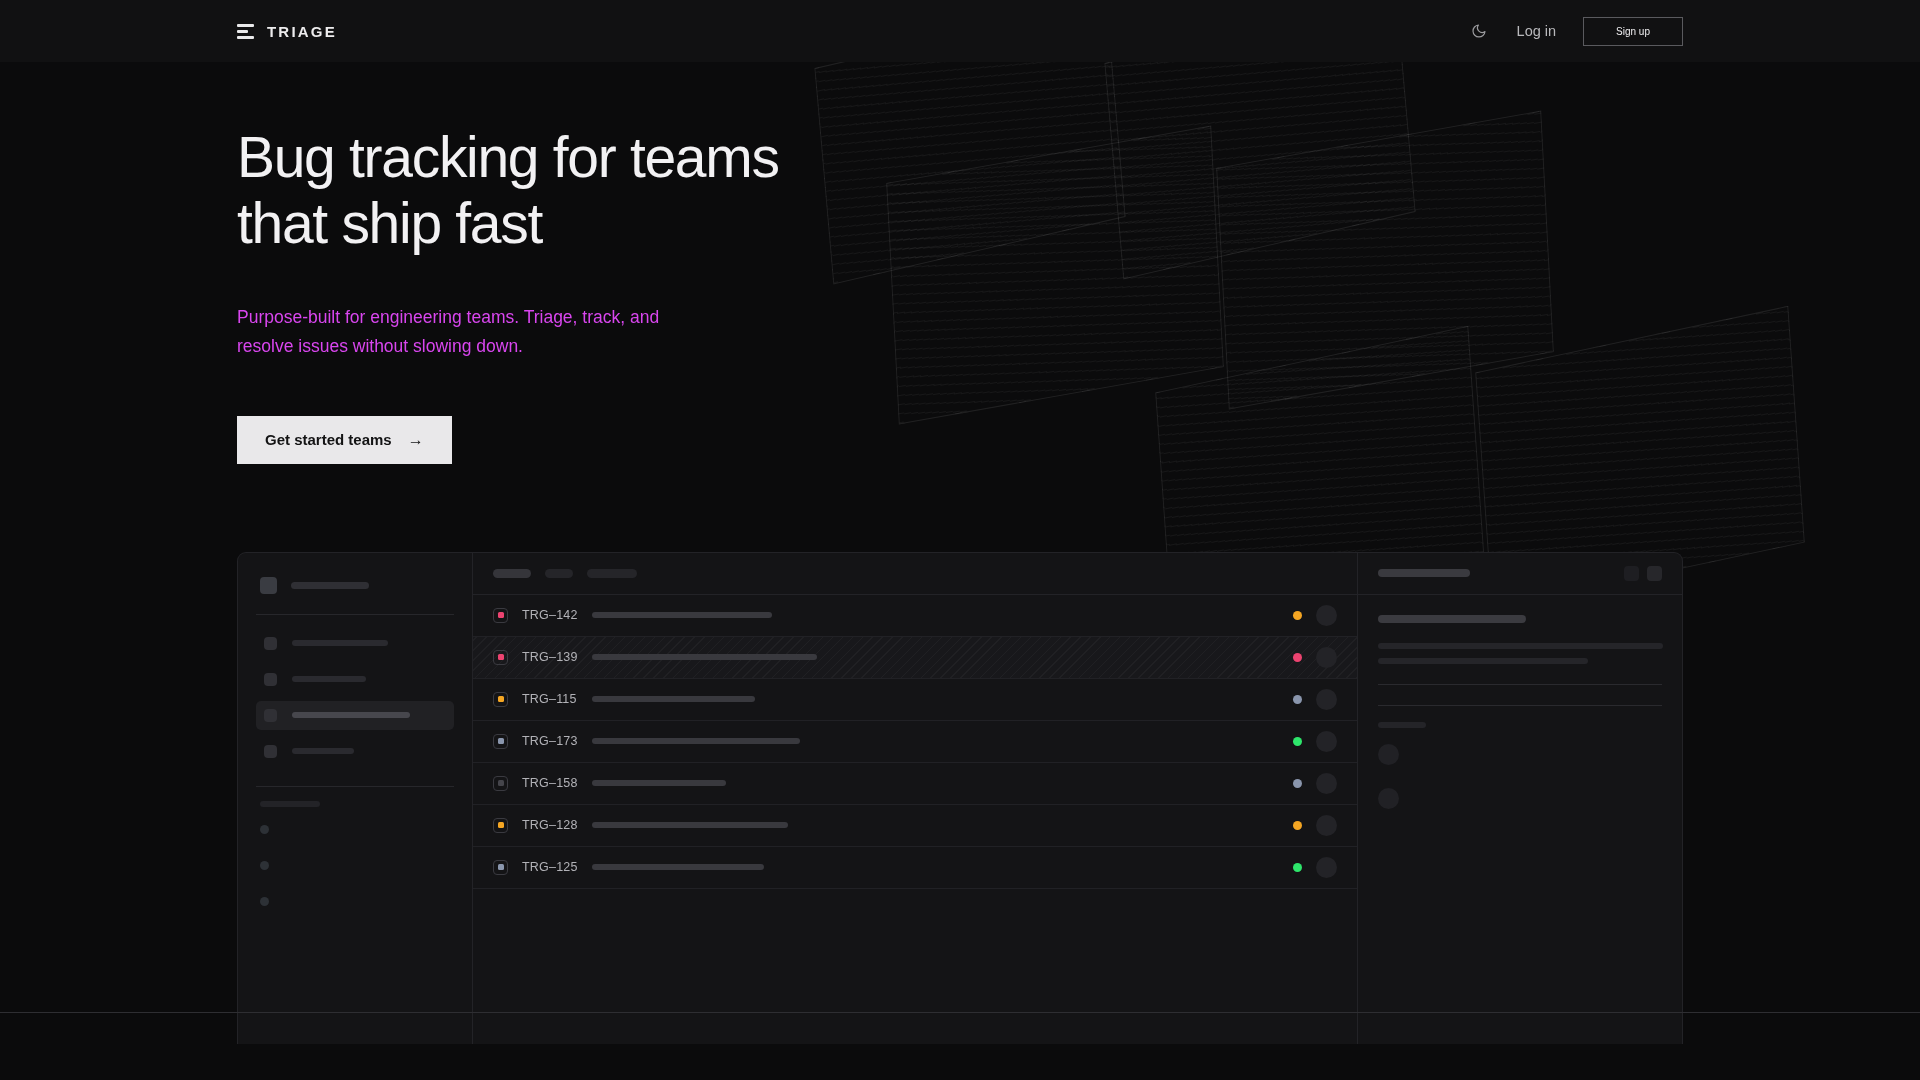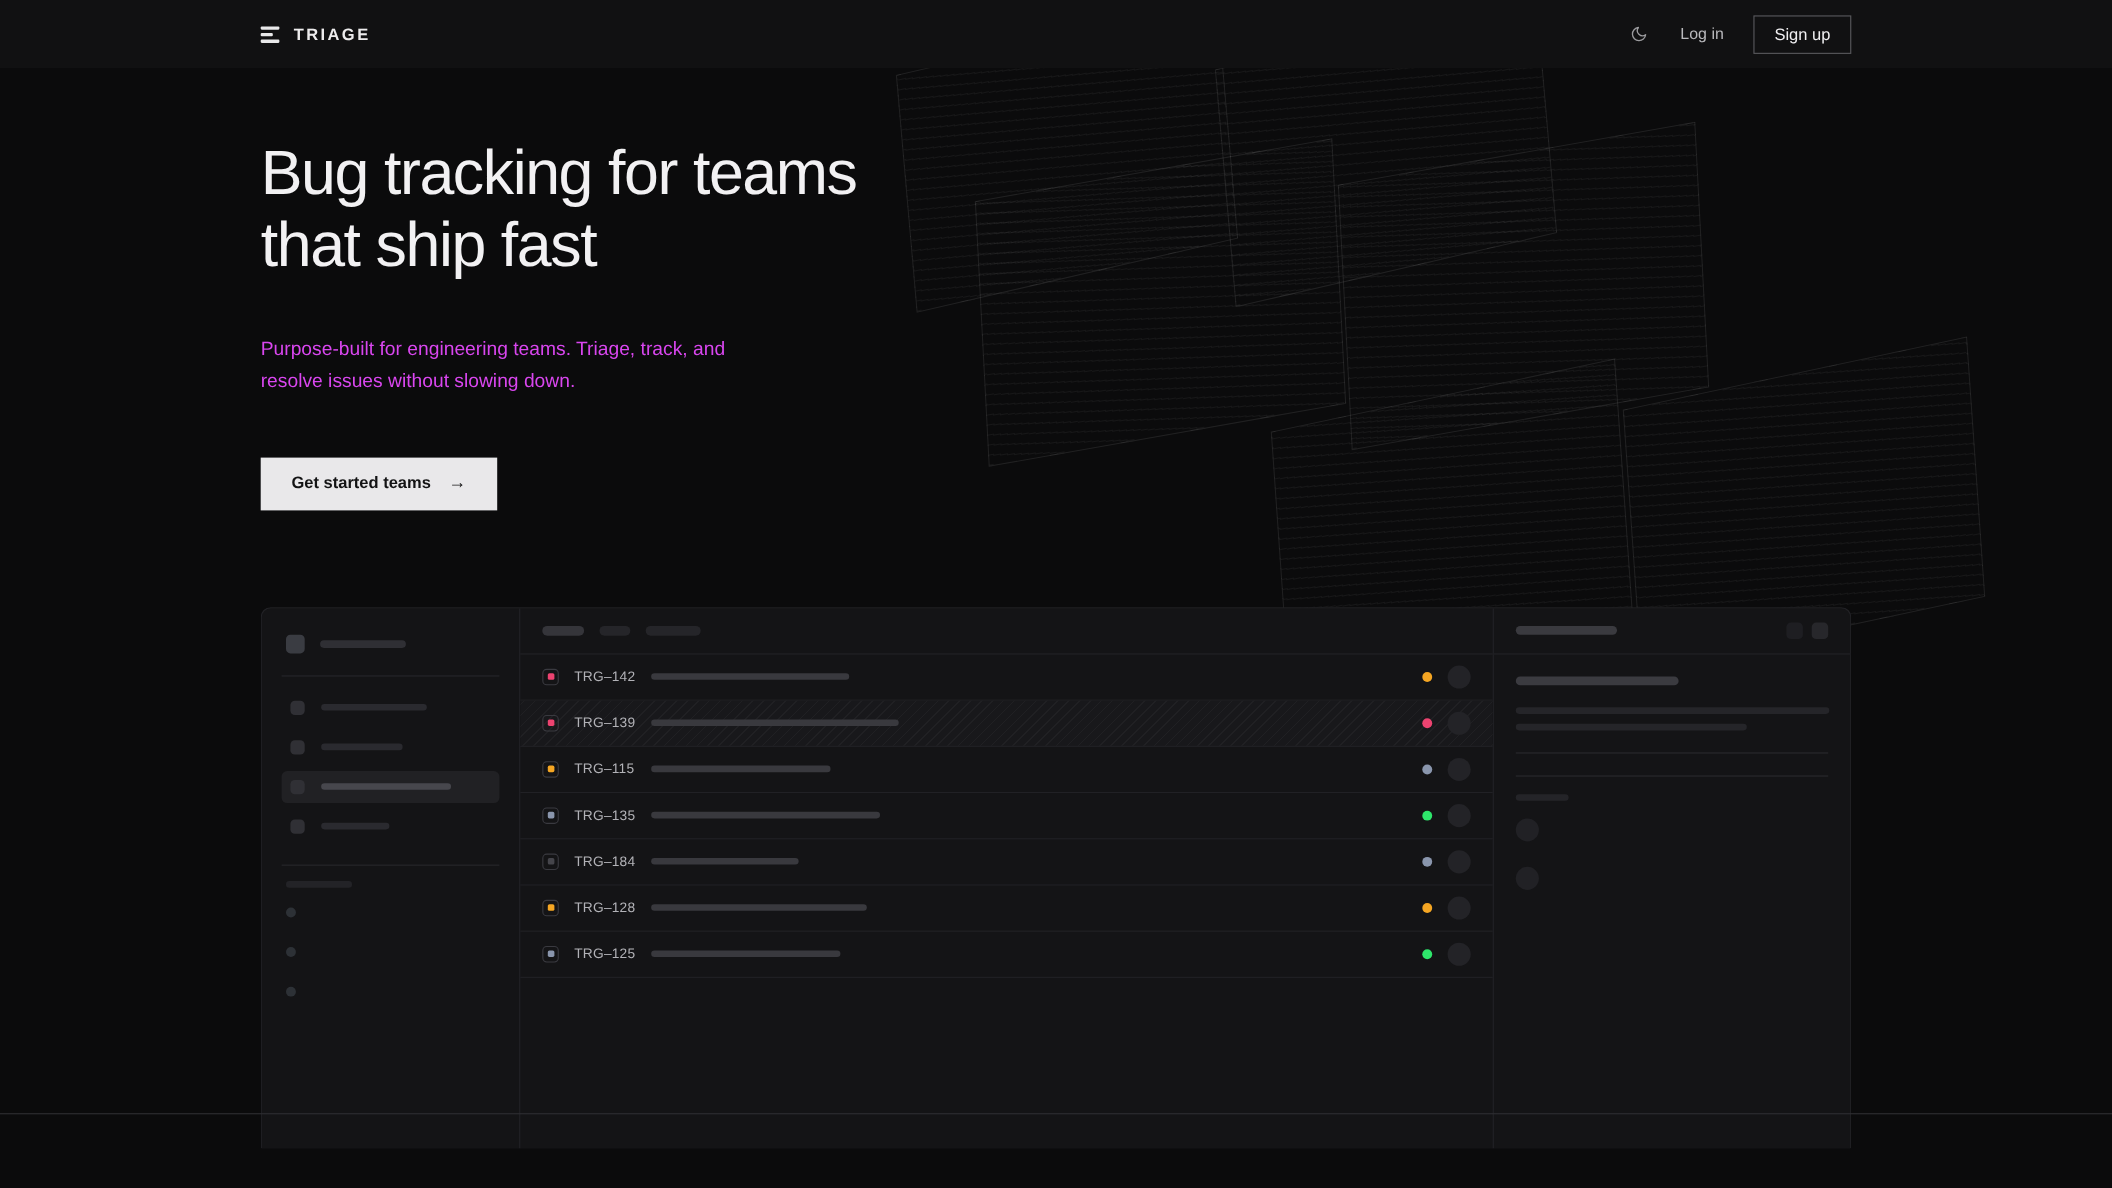--- a/index.html
+++ b/index.html
@@ -67,22 +67,22 @@
   #header-right {
     margin-left:auto; display:flex; align-items:center; gap:27px;
   }
   #theme-toggle {
     width:22px; height:22px; display:flex; align-items:center; justify-content:center;
     color:#9b9b9e; cursor:pointer;
   }
   #login-link { color:#b9b9bc; font-size:14.5px; cursor:pointer; }
   #signup-btn {
     border:1px solid #5a5a5e; color:#f0eff1; background:transparent;
-    font-size:15px; font-family:inherit;
-    padding:8px 18px; cursor:pointer;
+    font-size:10px; font-family:inherit;
+    padding:8px 32px; cursor:pointer;
   }
 
   
   #hero { position:relative; z-index:4; padding:62px 237px 0; }
   #headline {
     color:#f2f1f3; font-size:57px; line-height:1.16;
     font-weight:400; letter-spacing:-1.3px; white-space:pre-line;
   }
   #subhead {
     margin-top:47px; color:#d946ef;
@@ -329,32 +329,32 @@
             <span class="row-title" style="width: 163px;"></span>
             <span class="row-right">
               <span class="status-dot" style="background: rgb(138, 150, 173);"></span>
               <span class="avatar"></span>
             </span>
           </div>
           <div class="row">
             <span class="prio">
               <i style="background: rgb(138, 150, 173);"></i>
             </span>
-            <span class="row-id">TRG–135</span>
+            <span class="row-id">TRG–173</span>
             <span class="row-title" style="width: 208px;"></span>
             <span class="row-right">
               <span class="status-dot" style="background: rgb(46, 230, 107);"></span>
               <span class="avatar"></span>
             </span>
           </div>
           <div class="row">
             <span class="prio">
               <i style="background: rgb(69, 69, 75);"></i>
             </span>
-            <span class="row-id">TRG–184</span>
+            <span class="row-id">TRG–158</span>
             <span class="row-title" style="width: 134px;"></span>
             <span class="row-right">
               <span class="status-dot" style="background: rgb(138, 150, 173);"></span>
               <span class="avatar"></span>
             </span>
           </div>
           <div class="row">
             <span class="prio">
               <i style="background: rgb(245, 166, 35);"></i>
             </span>

